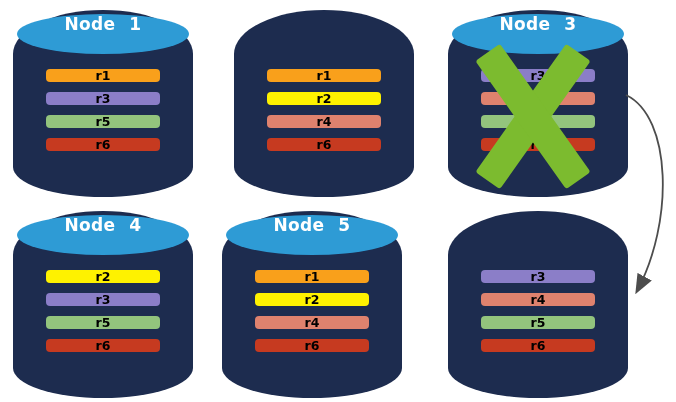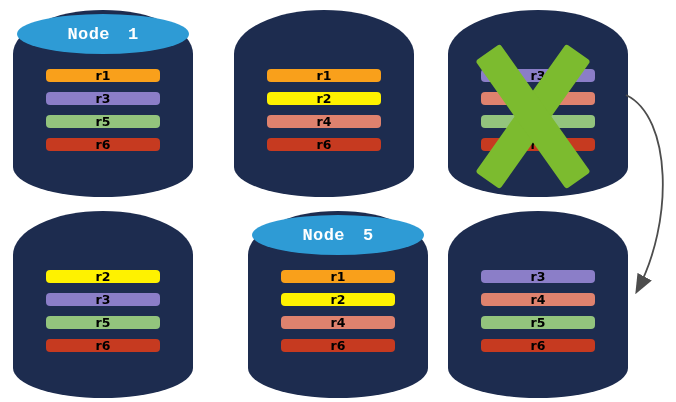--- a/index.html
+++ b/index.html
@@ -30,23 +30,21 @@
   }
   .cyl-top {
     position: absolute;
     left: 4px; top: 4px;
     width: 172px;
     height: 40px;
     background: var(--cylinder_top, #2E9BD5);
     border-radius: 50%;
     z-index: 1;
     display: flex;
-    align-items: center;
     justify-content: center;
-    font-family: Liberation Mono, monospace;
   }
   .cyl-title {
     color: var(--title_text, #ffffff);
     font-size: 17px;
     font-weight: bold;
     word-spacing: 0.45em;
     letter-spacing: 0.02em;
     text-align: center;
   }
   .bar {
@@ -139,51 +137,57 @@
     <div class="bar bar-2" style="background: rgb(223, 130, 110);">
         <span>r4</span>
       </div>
     <div class="bar bar-3" style="background: rgb(198, 58, 32);">
         <span>r6</span>
       </div>
   </div>
 
   <div class="cyl" style="left:448px; top:10px;">
     <div class="cyl-body"></div>
+    <div class="cyl-top">
+      <span class="cyl-title">Node 3</span>
+    </div>
     <div class="bar bar-0" style="background: rgb(139, 126, 200);">
         <span>r3</span>
       </div>
     <div class="bar bar-1" style="background: rgb(223, 130, 110);">
         <span>r4</span>
       </div>
     <div class="bar bar-2" style="background: rgb(147, 196, 125);">
         <span>r5</span>
       </div>
     <div class="bar bar-3" style="background: rgb(198, 58, 32);">
         <span>r6</span>
       </div>
   </div>
 
   <div class="cyl" style="left:13px; top:211px;">
     <div class="cyl-body"></div>
+    <div class="cyl-top">
+      <span class="cyl-title">Node 4</span>
+    </div>
     <div class="bar bar-0" style="background: rgb(254, 242, 0);">
         <span>r2</span>
       </div>
     <div class="bar bar-1" style="background: rgb(139, 126, 200);">
         <span>r3</span>
       </div>
     <div class="bar bar-2" style="background: rgb(147, 196, 125);">
         <span>r5</span>
       </div>
     <div class="bar bar-3" style="background: rgb(198, 58, 32);">
         <span>r6</span>
       </div>
   </div>
 
-  <div class="cyl" style="left:248px; top:211px;padding-left:36px;">
+  <div class="cyl" style="left:222px; top:211px;padding-left:36px;">
     <div class="cyl-body"></div>
     <div class="cyl-top">
       <span class="cyl-title">Node 5</span>
     </div>
     <div class="bar bar-0" style="background: rgb(249, 160, 27);">
         <span>r1</span>
       </div>
     <div class="bar bar-1" style="background: rgb(254, 242, 0);">
         <span>r2</span>
       </div>

